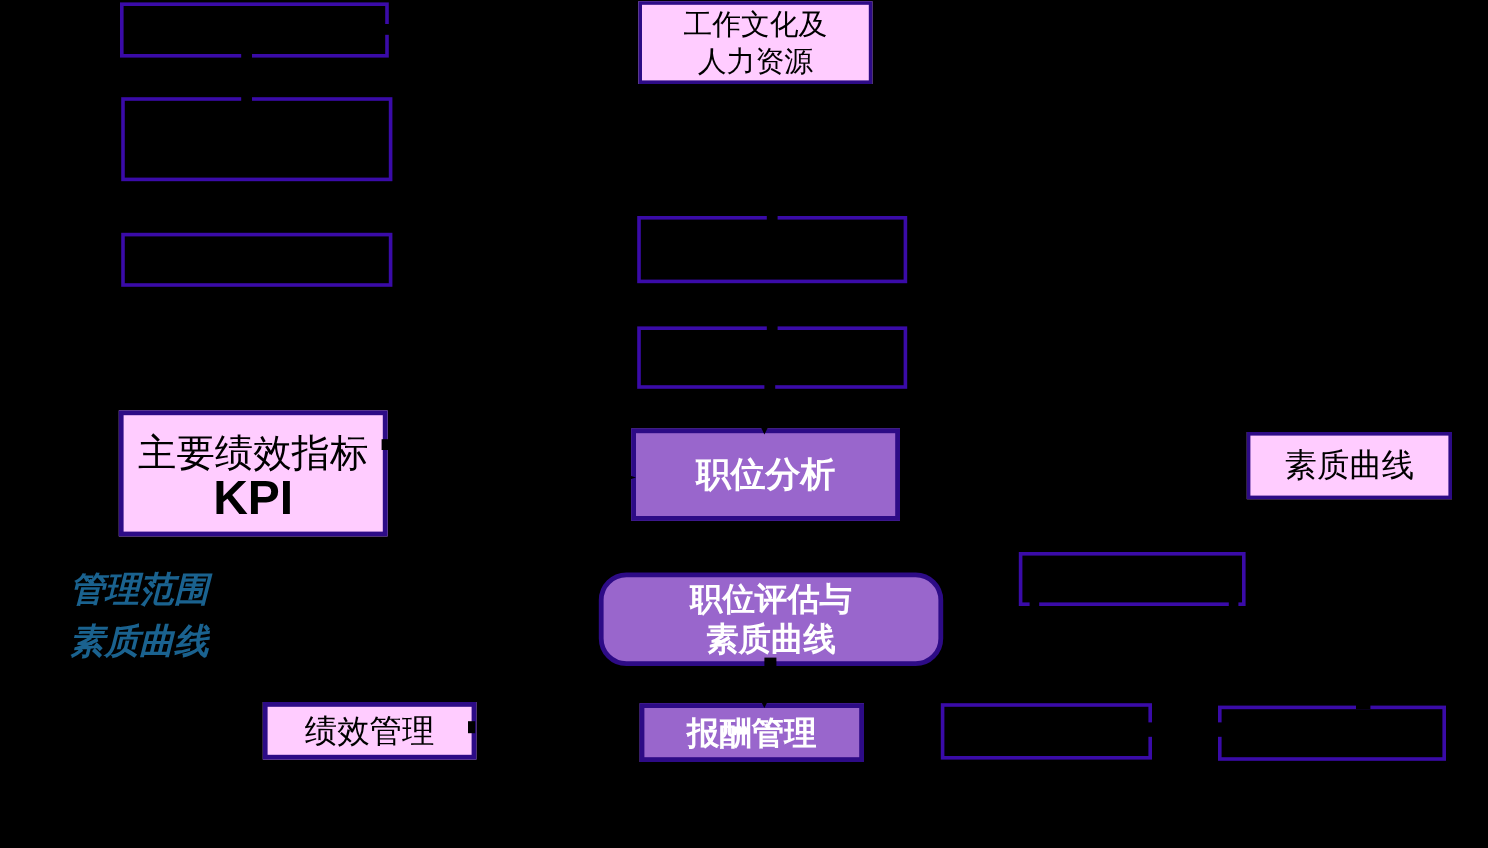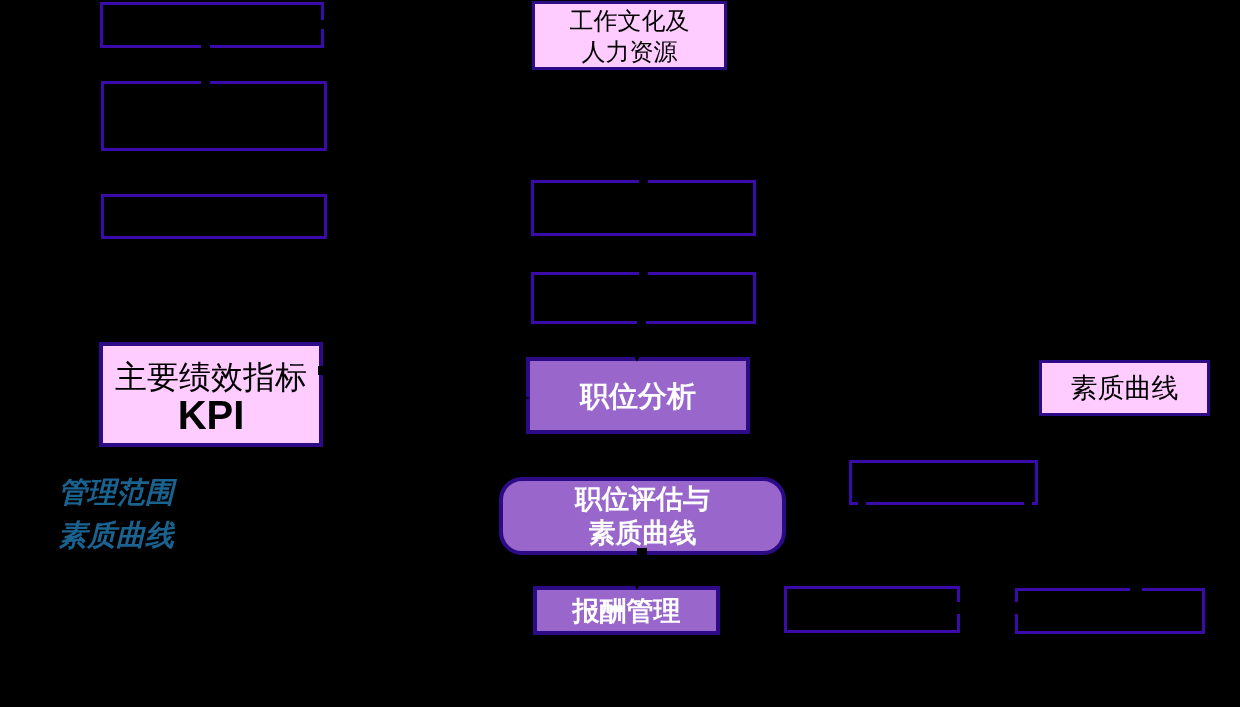--- a/index.html
+++ b/index.html
@@ -63,20 +63,23 @@
     <div>素质曲线</div>
   </div>
 
   <div class="box purple fs27" style="left:499px;top:477px;width:287px;height:78px;border-radius:23px;">
     <div>职位评估与</div>
     <div>素质曲线</div>
   </div>
 
   <div class="box outline" style="left:849px;top:460px;width:189px;height:45px;"></div>
 
+  <div class="box pink fs27" style="left:219px;top:585px;width:178px;height:48px;">
+    <div>绩效管理</div>
+  </div>
 
   <div class="box purple fs27" style="left:533px;top:586px;width:187px;height:49px;">
     <div>报酬管理</div>
   </div>
 
   <div class="box outline" style="left:784px;top:586px;width:176px;height:47px;"></div>
   <div class="box outline" style="left:1015px;top:588px;width:190px;height:46px;"></div>
 
   <div class="tri tri-right" style="left:514px;top:393px;"></div>
   <div class="tri tri-down" style="left:631px;top:350px;"></div>

